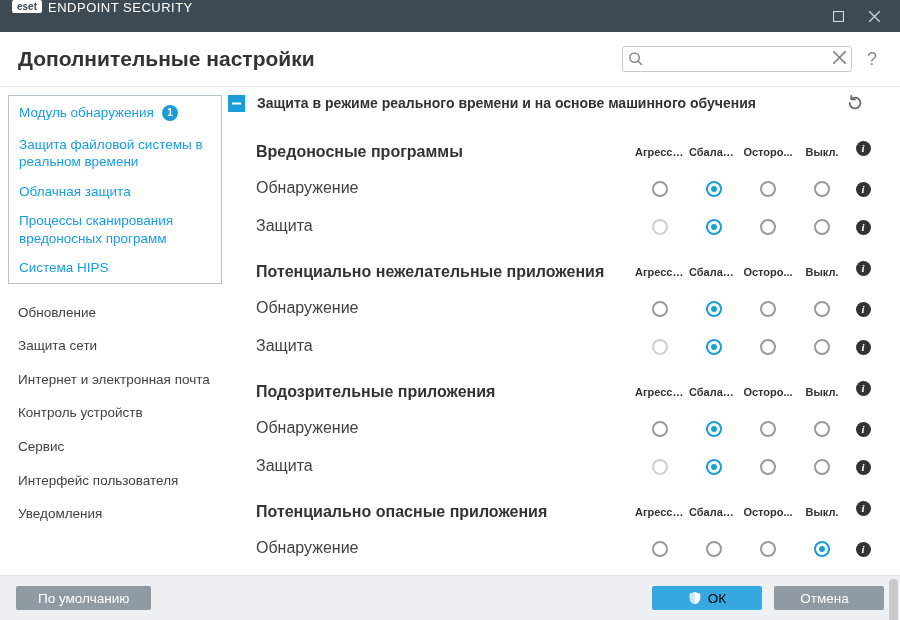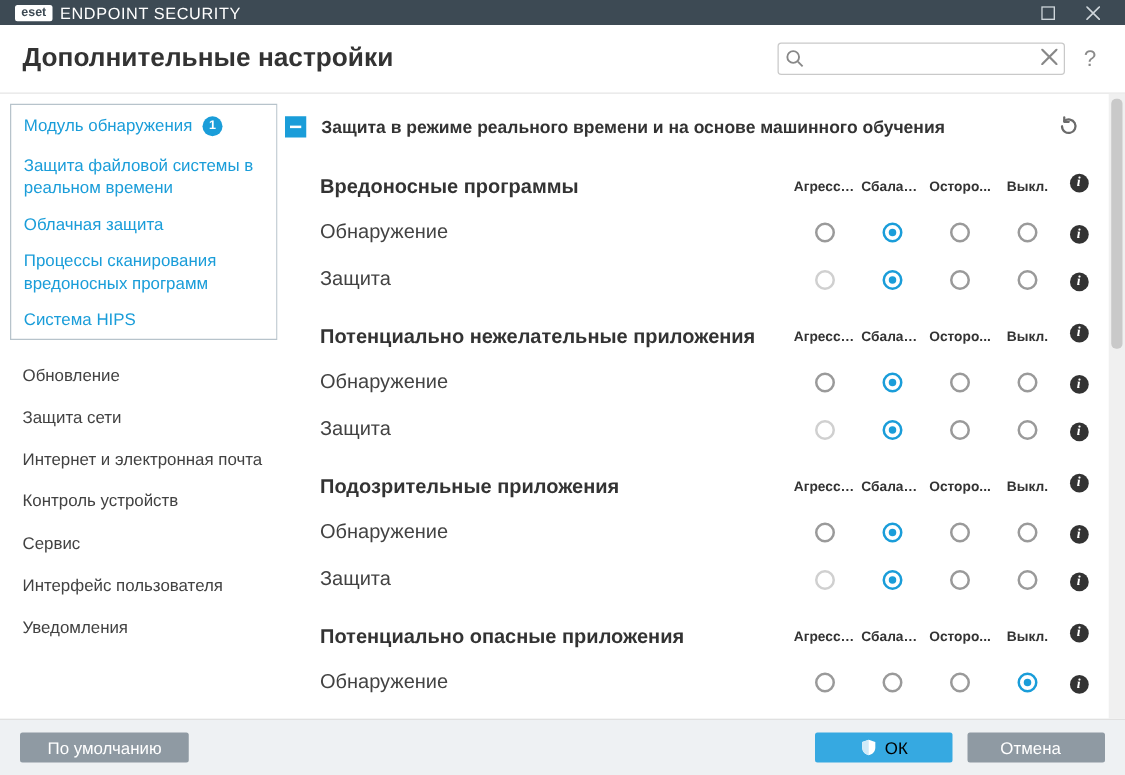--- a/index.html
+++ b/index.html
@@ -11,23 +11,23 @@
     width: 900px;
     height: 620px;
     overflow: hidden;
     display: flex;
     flex-direction: column;
   }
   
   .titlebar {
     background: #3d4a54;
     color: #fff;
-    height: 20px;
-    display: flex;
-    align-items: center;
+    height: 32px;
+    display: flex;
+    align-items: flex-start;
     padding: 0 8px 0 12px;
     font-size: 13px;
     letter-spacing: 0.5px;
   }
   .titlebar .brand-box {
     background: #fff;
     color: #3d4a54;
     font-weight: bold;
     font-size: 10px;
     padding: 1px 5px;
@@ -134,20 +134,21 @@
     border-radius: 8px;
     display: inline-flex;
     align-items: center;
     justify-content: center;
   }
   
   .main {
     flex: 1;
     display: flex;
     min-width: 0;
+    align-items: flex-end;
   }
   .content {
     flex: 1;
     overflow-y: auto;
     padding: 8px 4px 8px 0;
   }
   .content-inner { padding: 0 6px 0 0; }
   .section-head {
     display: flex;
     align-items: center;

